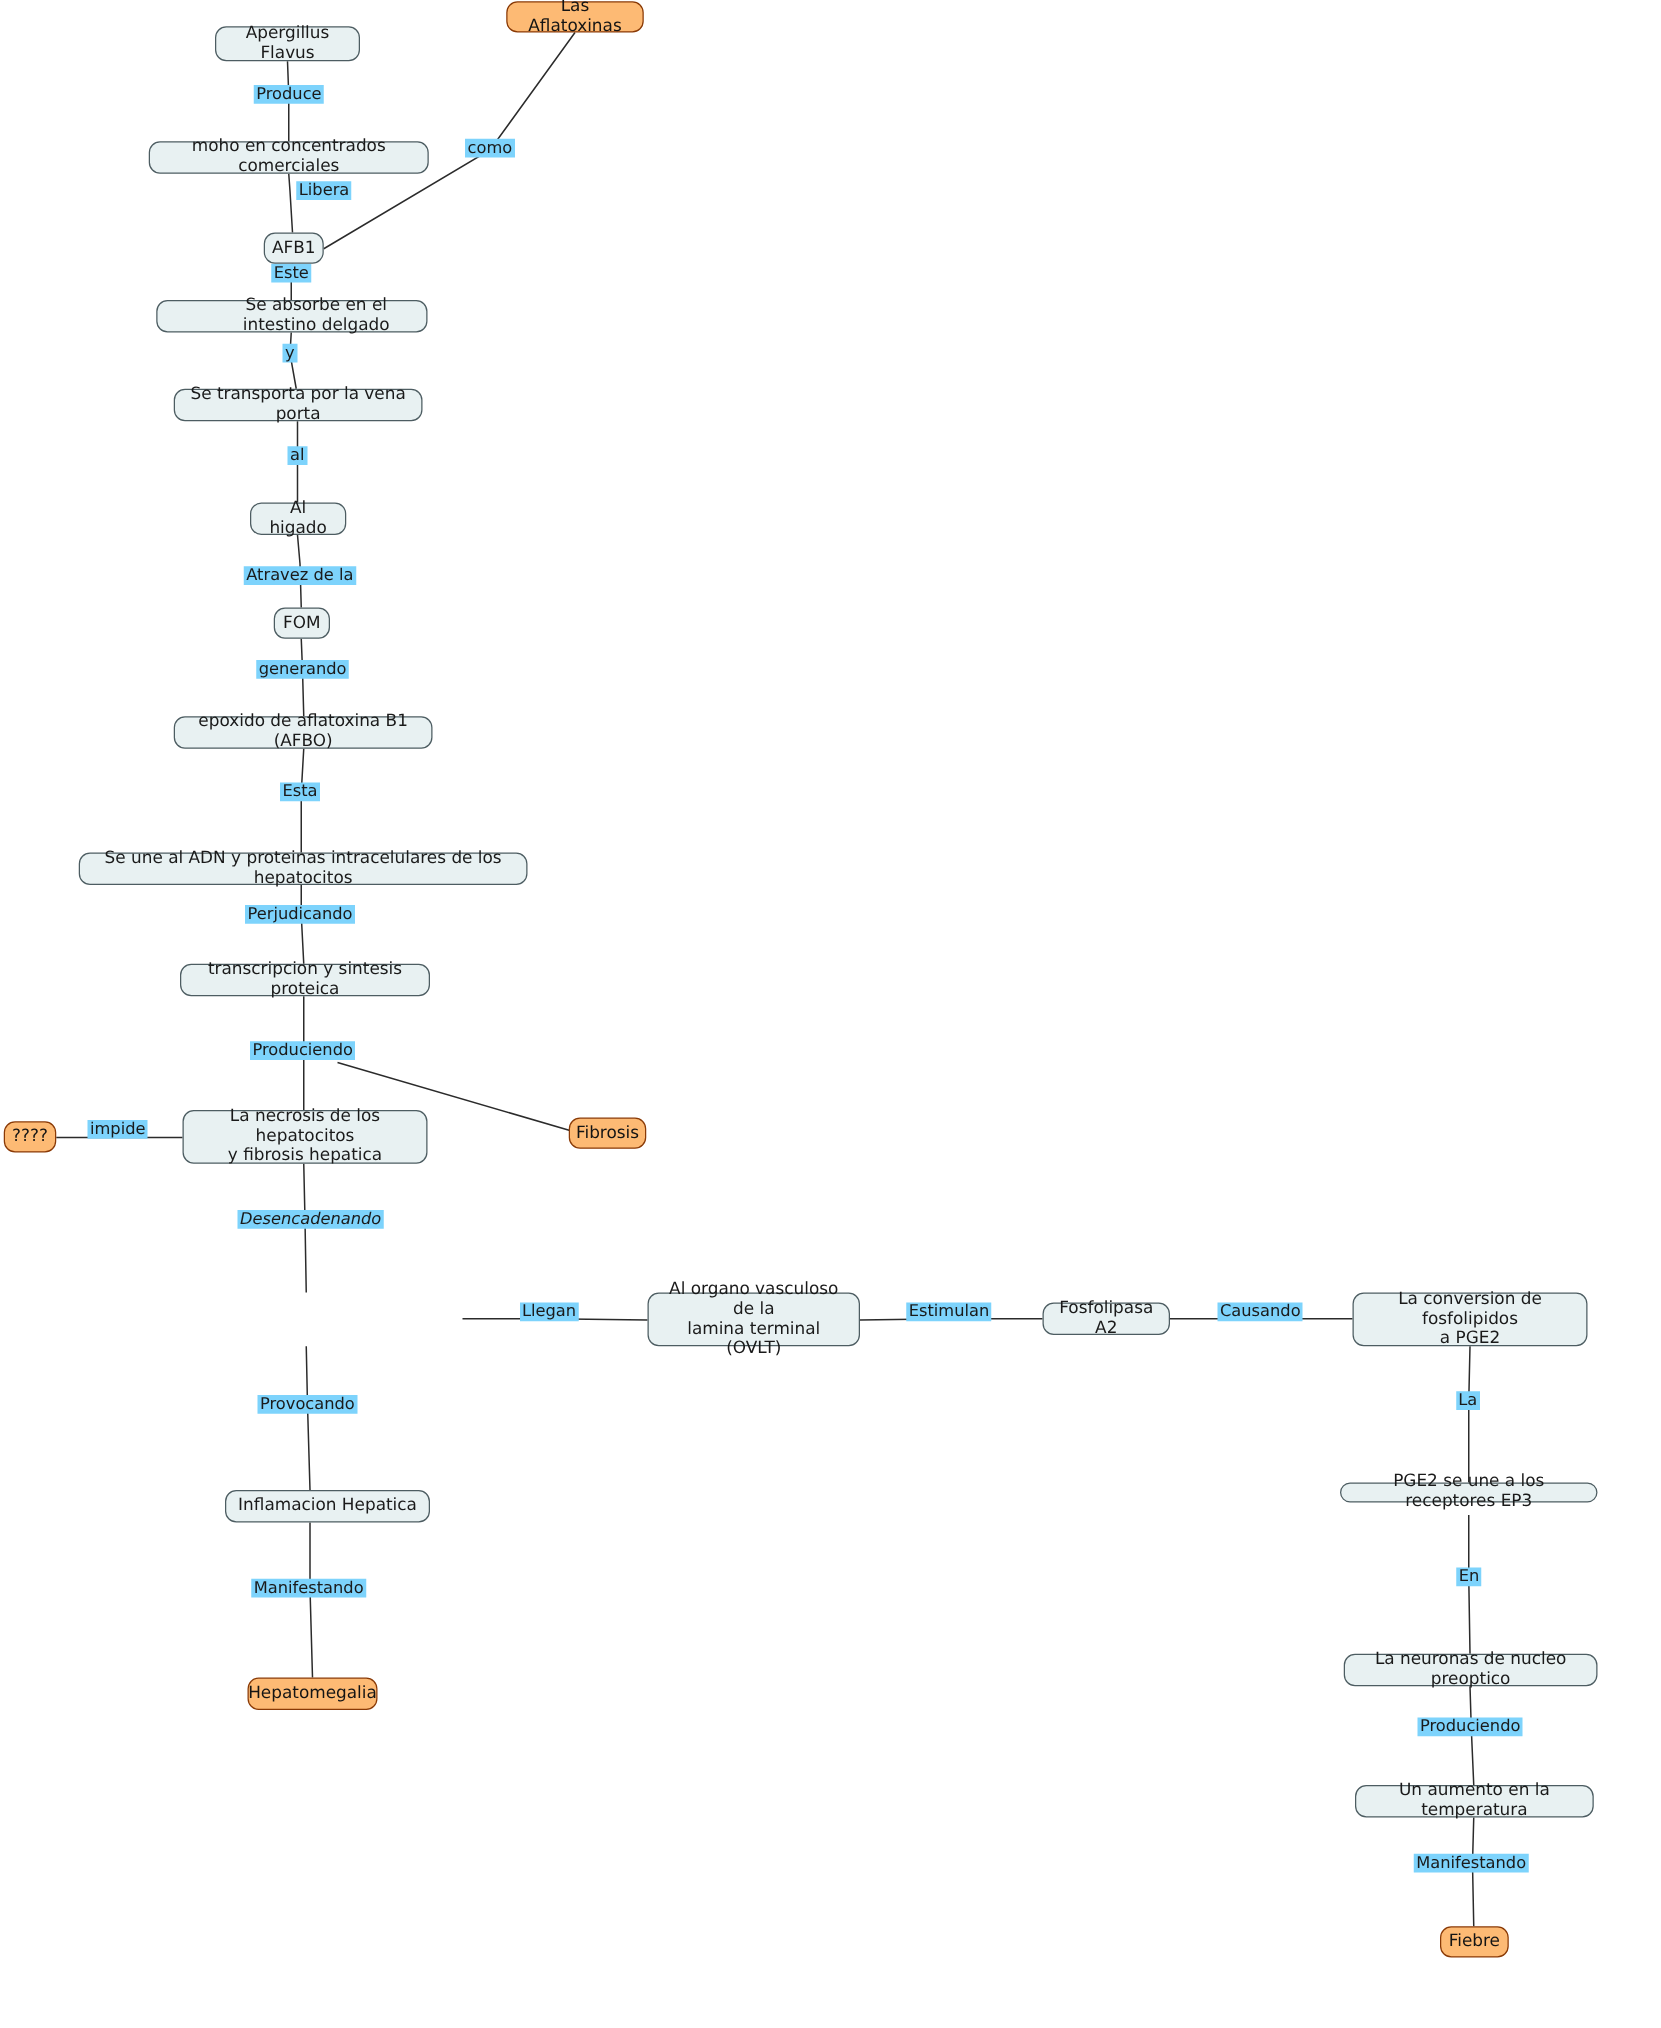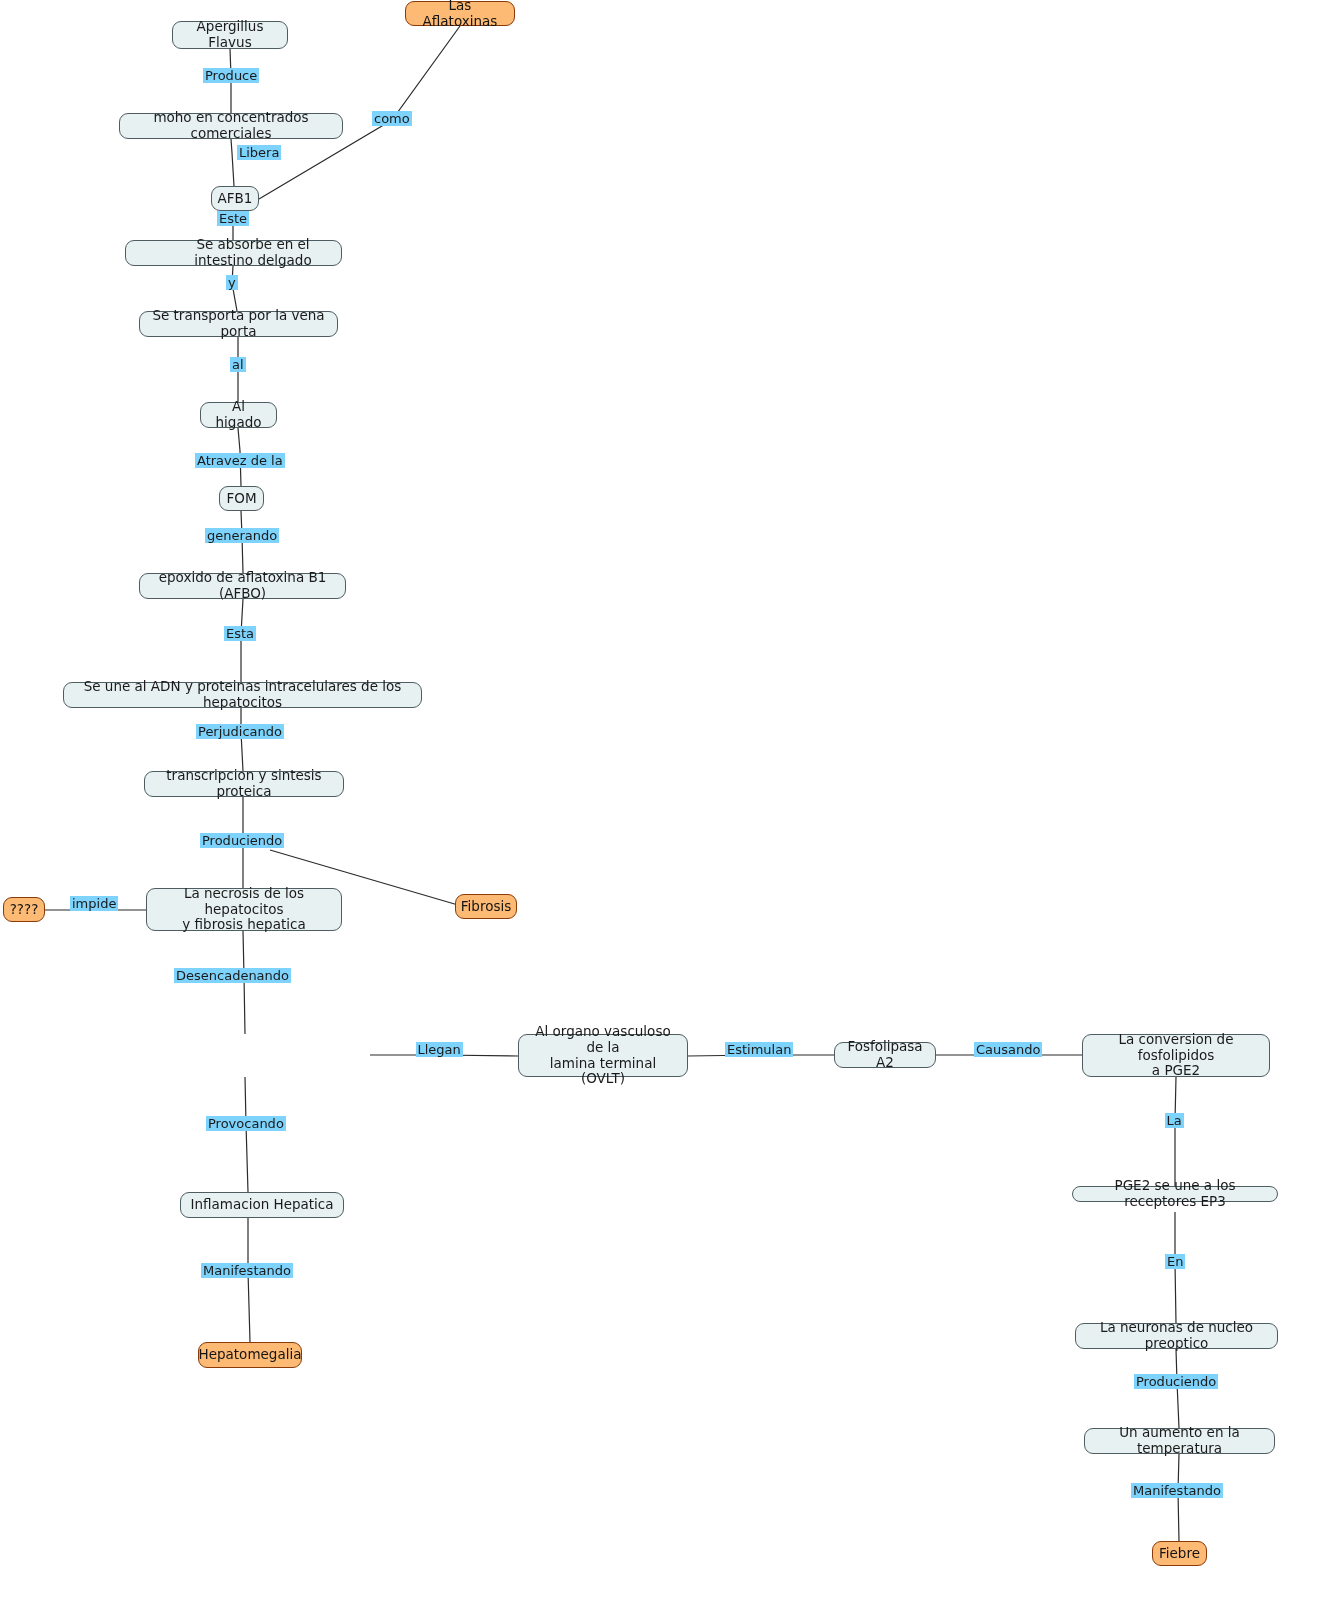--- a/index.html
+++ b/index.html
@@ -95,21 +95,21 @@
     <div class="linklabel" style="left: 209px; top: 144.5px; margin-left: 28px;">Libera</div>
     <div class="linklabel" style="left: 217px; top: 210.5px;">Este</div>
     <div class="linklabel" style="left: 226px; top: 274.5px;">y</div>
     <div class="linklabel" style="left: 230px; top: 356.5px;">al</div>
     <div class="linklabel" style="left: 195px; top: 442.5px; margin-top: 10px;">Atravez de la</div>
     <div class="linklabel" style="left: 205px; top: 527.5px;">generando</div>
     <div class="linklabel" style="left: 224px; top: 625.5px;">Esta</div>
     <div class="linklabel" style="left: 196px; top: 723.5px;">Perjudicando</div>
     <div class="linklabel" style="left: 200px; top: 832.5px;">Produciendo</div>
     <div class="linklabel" style="left: 70px; top: 895.5px;">impide</div>
-    <div class="linklabel" style="left: 174px; top: 967.5px;">Desencadenando</div>
+    <div class="linklabel" style="left: 190px; top: 967.5px; font-style: italic;">Desencadenando</div>
     <div class="linklabel" style="left: 415.5px; top: 1041.5px;">Llegan</div>
     <div class="linklabel" style="left: 725px; top: 1041.5px;">Estimulan</div>
     <div class="linklabel" style="left: 974px; top: 1041.5px;">Causando</div>
     <div class="linklabel" style="left: 206px; top: 1115.5px;">Provocando</div>
     <div class="linklabel" style="left: 1164.5px; top: 1112.5px;">La</div>
     <div class="linklabel" style="left: 201px; top: 1262.5px;">Manifestando</div>
     <div class="linklabel" style="left: 1165px; top: 1253.5px;">En</div>
     <div class="linklabel" style="left: 1134px; top: 1373.5px;">Produciendo</div>
     <div class="linklabel" style="left: 1131px; top: 1482.5px;">Manifestando</div>
     <div class="node concept" style="left: 172px; top: 21px; width: 116px; height: 28px;"><span>Apergillus Flavus</span></div>

